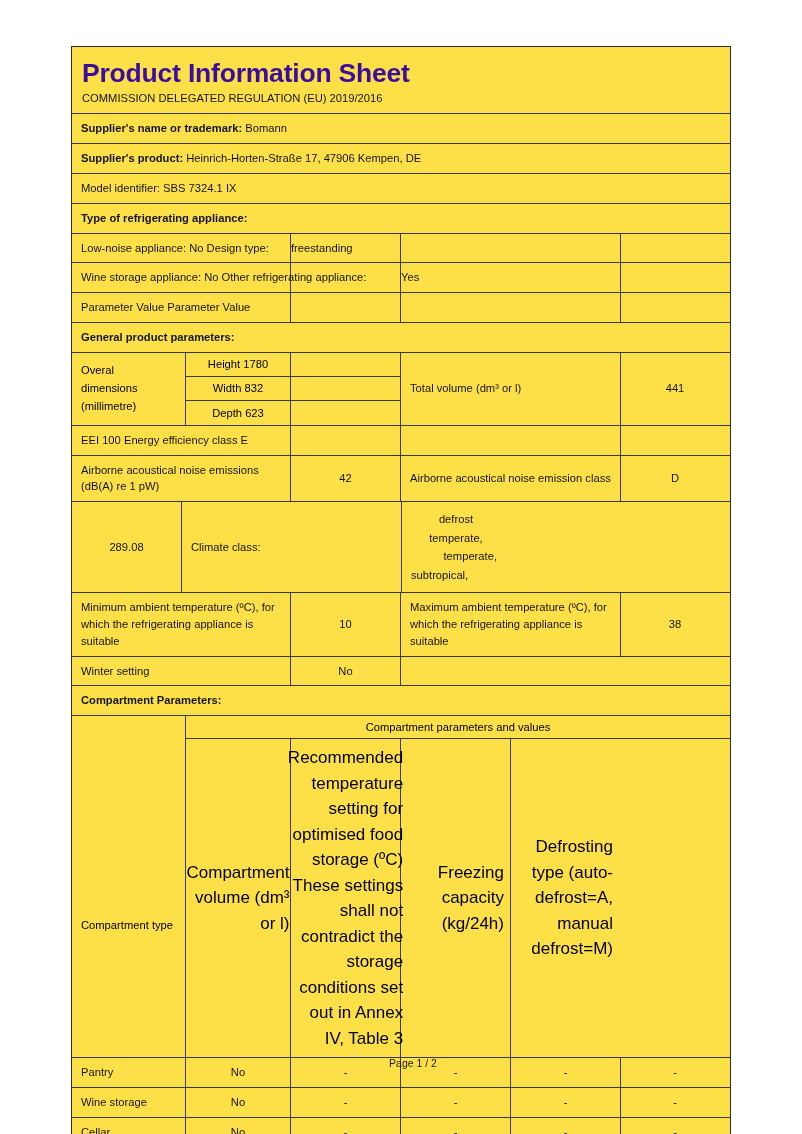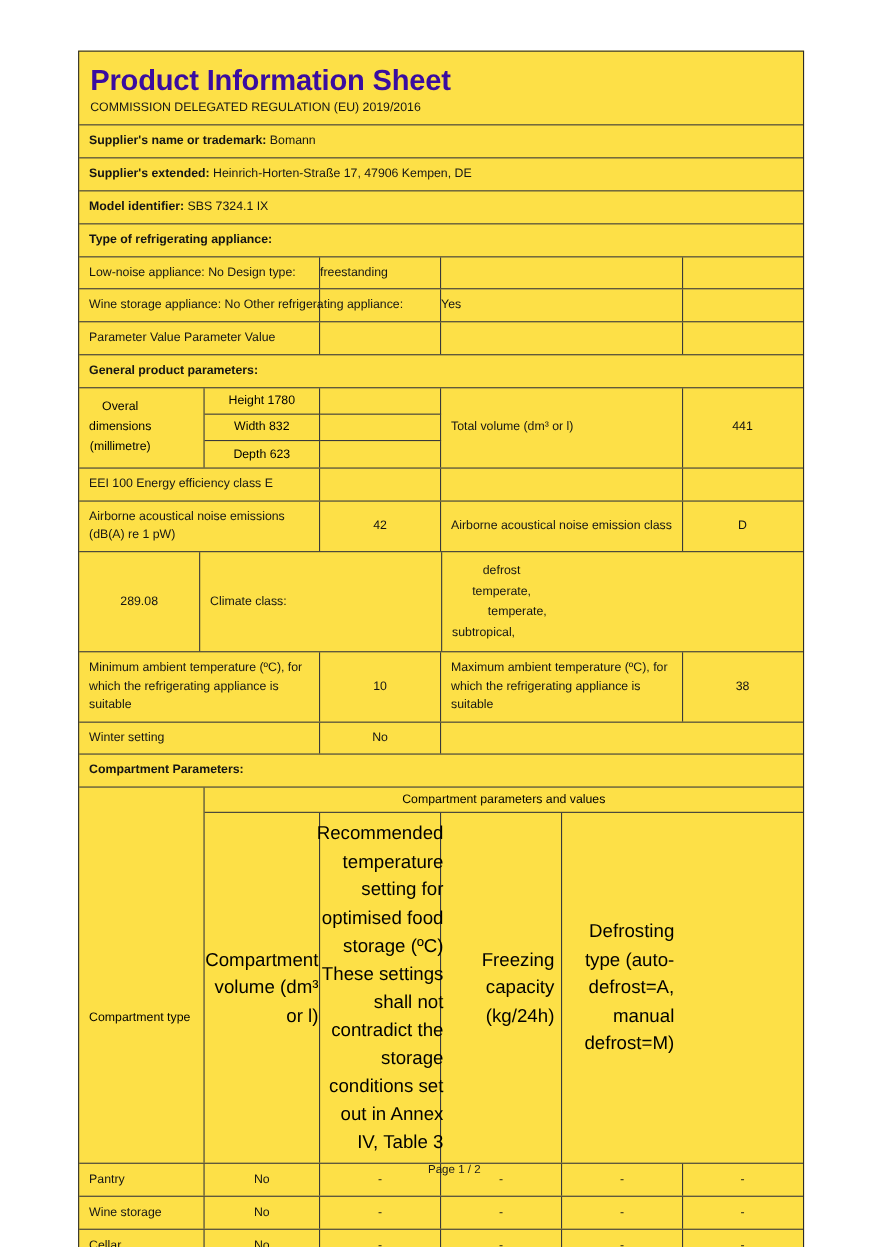--- a/index.html
+++ b/index.html
@@ -165,27 +165,27 @@
     </div>
 
     <div class="row">
       <div class="cell" style="width:658px;">
         <span class="bold" style="font-weight:bold;">Supplier's name or trademark:</span>&nbsp;<span>Bomann</span>
       </div>
     </div>
 
     <div class="row">
       <div class="cell" style="width:658px;">
-        <span style="font-weight:bold;">Supplier's extended:</span>&nbsp;<span>Heinrich-Horten-Straße 17, 47906 Kempen, DE</span>
+        <span style="font-weight:bold;">Supplier's product:</span>&nbsp;<span>Heinrich-Horten-Straße 17, 47906 Kempen, DE</span>
       </div>
     </div>
 
     <div class="row">
       <div class="cell" style="width:658px;">
-        <span style="font-weight:bold;text-align:right;">Model identifier:</span>&nbsp;<span>SBS 7324.1 IX</span>
+        <span style="font-weight:normal;text-align:right;">Model identifier:</span>&nbsp;<span>SBS 7324.1 IX</span>
       </div>
     </div>
 
     <div class="row">
       <div class="cell bold" style="width:658px;">Type of refrigerating appliance:</div>
     </div>
 
     <div class="row">
       <div class="cell c1 vsep ovf">
           <span>Low-noise appliance: No Design type:</span>
@@ -211,21 +211,21 @@
       <div class="cell c4"></div>
     </div>
 
     <div class="row">
       <div class="cell bold" style="width:658px;">General product parameters:</div>
     </div>
 
     <div class="row">
       <div class="c1" style="display:flex;">
         <div class="dimlabel">
-          <span style="display:block;line-height:1.6;text-align:center;">
+          <span style="display:block;line-height:1.6;">
             <span>Overal</span><br>
             <span>dimensions</span><br>
             <span>(millimetre)</span>
           </span>
         </div>
         <div class="dimcol">
           <div class="dimsub">Height 1780</div>
           <div class="dimsub">Width 832</div>
           <div class="dimsub">Depth 623</div>
         </div>

